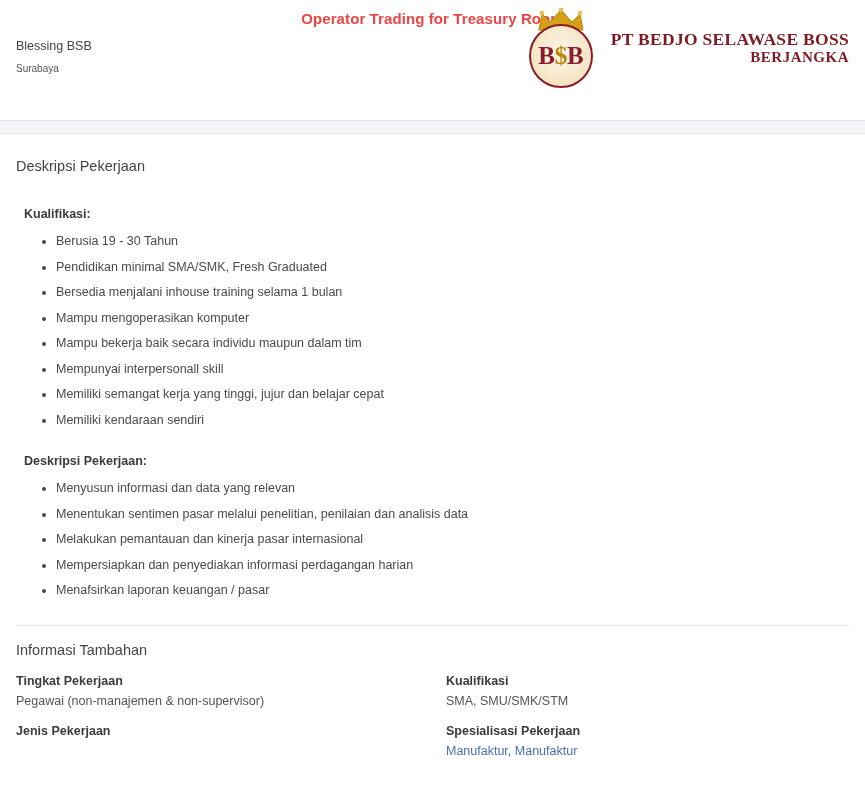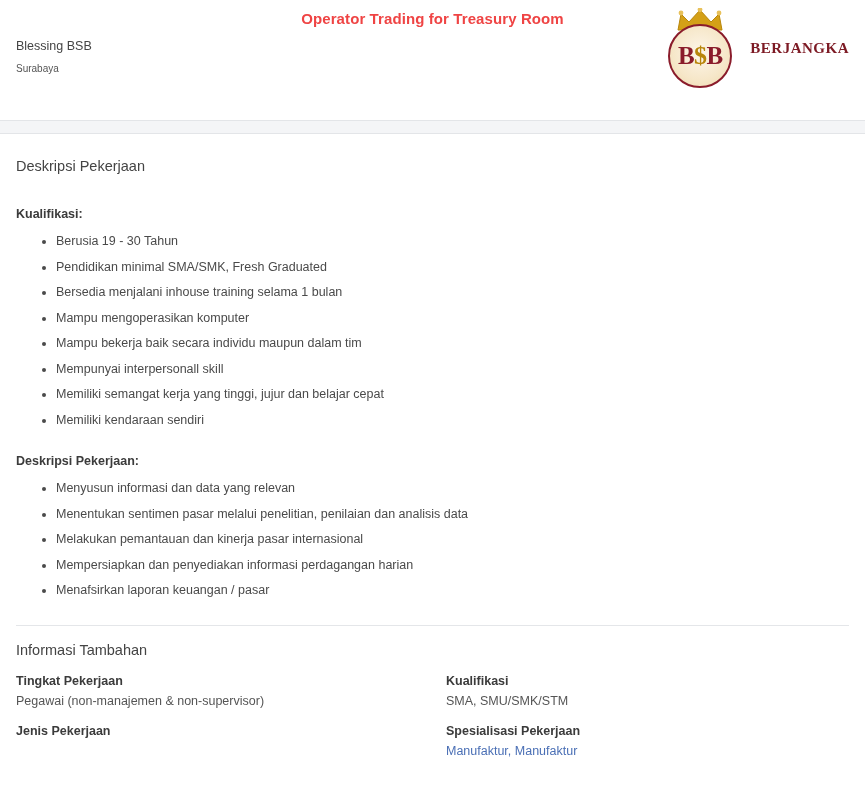--- a/index.html
+++ b/index.html
@@ -134,21 +134,21 @@
   .section-title {
     font-size: 14.5px;
     color: #444444;
     margin: 0 0 33px 0;
     font-weight: normal;
   }
   .sub-heading {
     font-size: 12.5px;
     font-weight: bold;
     color: #3b3b3b;
-    margin: 0 0 14px 0;
+    margin: 0 0 14px 8px;
   }
   ul.bullets {
     margin: 0 0 28px 0;
     padding-left: 40px;
     list-style-type: disc;
   }
   ul.bullets li {
     font-size: 12.5px;
     color: #4a4a4a;
     line-height: 1.0;
@@ -209,20 +209,21 @@
           <circle cx="43" cy="5" r="2.4" fill="#e8c15a"></circle>
         </svg>
         <div class="logo-circle"></div>
         <div class="logo-initials">
           <span>B</span>
           <span class="dollar">$</span>
           <span>B</span>
         </div>
       </div>
       <div class="logo-text">
+        <div class="line1">PT BEDJO SELAWASE BOSS</div>
         <div class="line2">BERJANGKA</div>
       </div>
     </div>
   </div>
 
   <div class="band"></div>
 
   <div class="content">
     <h2 class="section-title">Deskripsi Pekerjaan</h2>
 

